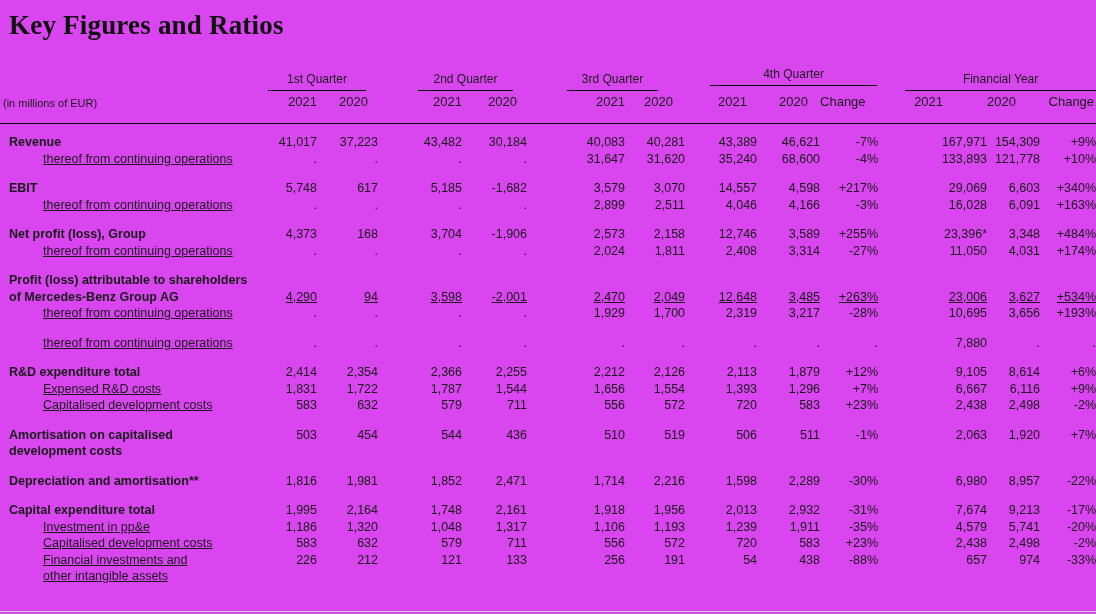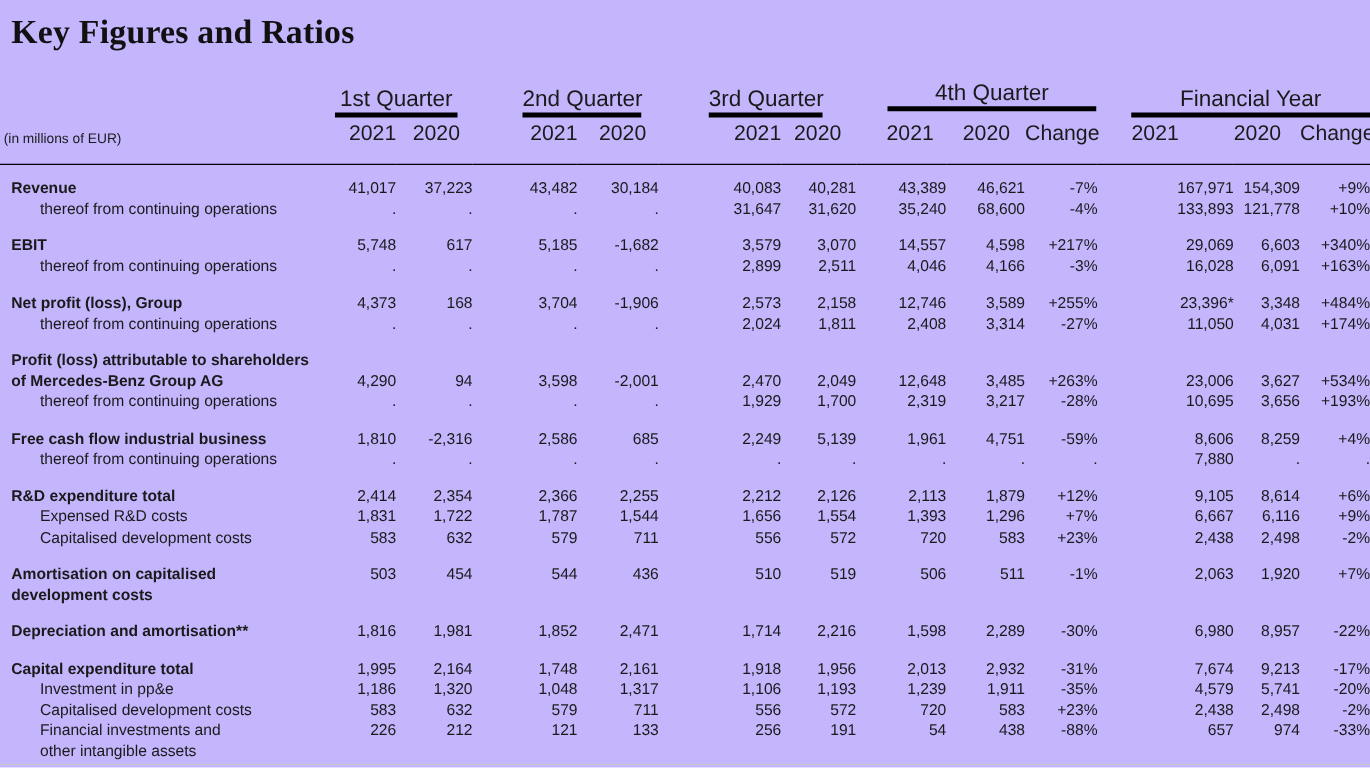--- a/index.html
+++ b/index.html
@@ -1,19 +1,19 @@
 <!DOCTYPE html>
 <html><head>
 <meta charset="utf-8">
 <style>
   html,body{margin:0;padding:0;background:#ffffff;}
   .page{
     position:relative;
     width:1096px;height:614px;
-    background:#c4b5fd;
+    background:#d946ef;
     font-family:"Liberation Sans", sans-serif;
     color:#1a1a1a;
     overflow:hidden;
   }
   .page-title{
     font-family:"Liberation Serif", serif;
     font-weight:600;
     font-size:27px;
     letter-spacing:0.2px;
     color:#111111;
@@ -32,39 +32,39 @@
   col.c-q3a{width:98px;} col.c-q3b{width:60px;}
   col.c-q4a{width:72px;} col.c-q4b{width:63px;} col.c-q4c{width:58px;}
   col.c-fya{width:109px;} col.c-fyb{width:53px;} col.c-fyc{width:56px;}
 
   th,td{padding:0;white-space:nowrap;font-size:12.5px;}
   th{font-weight:normal;}
 
   
   tr.groups th{vertical-align:bottom;}
   .gline{
-    border-bottom:4px solid #000000;
+    border-bottom:1px solid #000000;
     text-align:center;
-    font-size:18px;
+    font-size:12px;
     padding-bottom:3px;
     line-height:15px;
   }
   .g1 .gline{margin:0 12px 0 8px;}
   .g2 .gline{margin:4px 14px 0 40px;}
   .g3 .gline{margin:0 27px 0 40px;}
   .g4 .gline{margin:0 1px 5px 25px;}
   .g5 .gline{margin:0 0 0 27px;}
 
   
   tr.years th{
     text-align:right;
     padding-top:3px;
     padding-bottom:14px;
     border-bottom:1.5px solid #000;
-    font-size:17px;
+    font-size:13px;
   }
   tr.years th.unit{
     text-align:left;
     font-size:11px;
     vertical-align:bottom;
     padding-left:3px;
   }
   tr.years th:nth-child(3){padding-right:10px;}
   tr.years th:nth-child(5){padding-right:10px;}
   tr.years th:nth-child(7){padding-right:12px;}
@@ -72,25 +72,25 @@
   tr.years th:nth-child(9){padding-right:12px;}
   tr.years th:nth-child(10){padding-right:14px;}
   tr.years th:nth-child(11){padding-right:44px;}
   tr.years th:nth-child(12){padding-right:40px;}
   tr.years th:nth-child(13){padding-right:2px;}
 
   tbody td{line-height:16.5px;vertical-align:bottom;}
   td.num{text-align:right;}
   td.label{text-align:left;padding-left:9px;}
   tr.main td.label{font-weight:bold;}
-  tr.sub td.label{padding-left:32px;}
+  tr.sub td.label{padding-left:43px;text-decoration:underline;}
   tr.gap td{height:13px;line-height:13px;font-size:1px;}
   tr.lead td{height:10px;line-height:10px;font-size:1px;}
   tr.align-first td.num{vertical-align:top;}
-  tr.align-last td.num{vertical-align:bottom;}
+  tr.align-last td.num{vertical-align:bottom;text-decoration:underline;}
 
   .bottom-rule{
     position:absolute;
     left:0;right:0;bottom:2px;
     border-top:1px solid #c9c9c9;
     height:0;
   }
 </style>
 </head>
 <body>
@@ -295,37 +295,20 @@
           <td class="num">2,319</td>
           <td class="num">3,217</td>
           <td class="num">-28%</td>
           <td class="num">10,695</td>
           <td class="num">3,656</td>
           <td class="num">+193%</td>
         </tr>
         <tr class="gap">
           <td colspan="13"></td>
         </tr>
-        <tr class="main">
-          <td class="label">
-            <div>Free cash flow industrial business</div>
-          </td>
-          <td class="num">1,810</td>
-          <td class="num">-2,316</td>
-          <td class="num">2,586</td>
-          <td class="num">685</td>
-          <td class="num">2,249</td>
-          <td class="num">5,139</td>
-          <td class="num">1,961</td>
-          <td class="num">4,751</td>
-          <td class="num">-59%</td>
-          <td class="num">8,606</td>
-          <td class="num">8,259</td>
-          <td class="num">+4%</td>
-        </tr>
         <tr class="sub">
           <td class="label">
             <div>thereof from continuing operations</div>
           </td>
           <td class="num">.</td>
           <td class="num">.</td>
           <td class="num">.</td>
           <td class="num">.</td>
           <td class="num">.</td>
           <td class="num">.</td>

